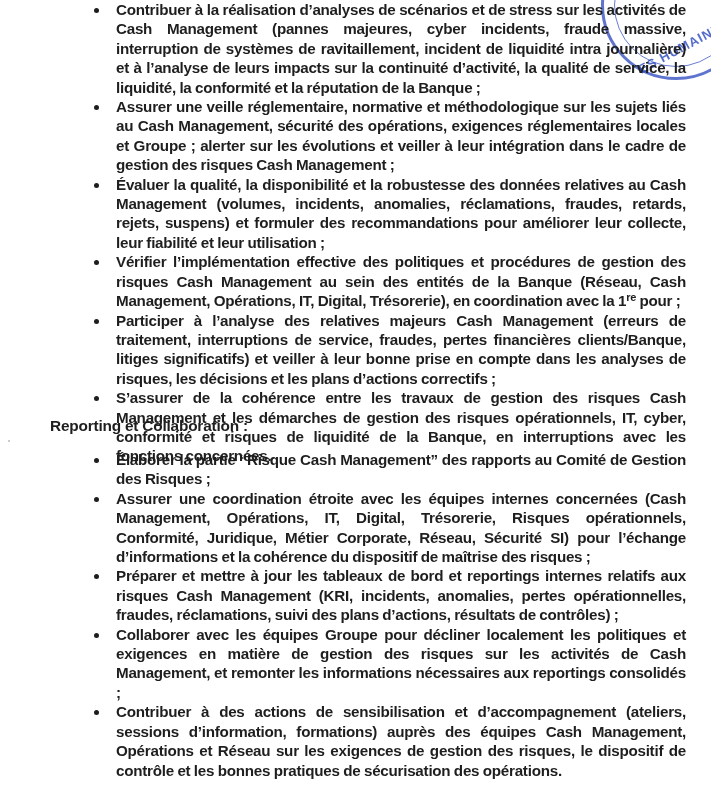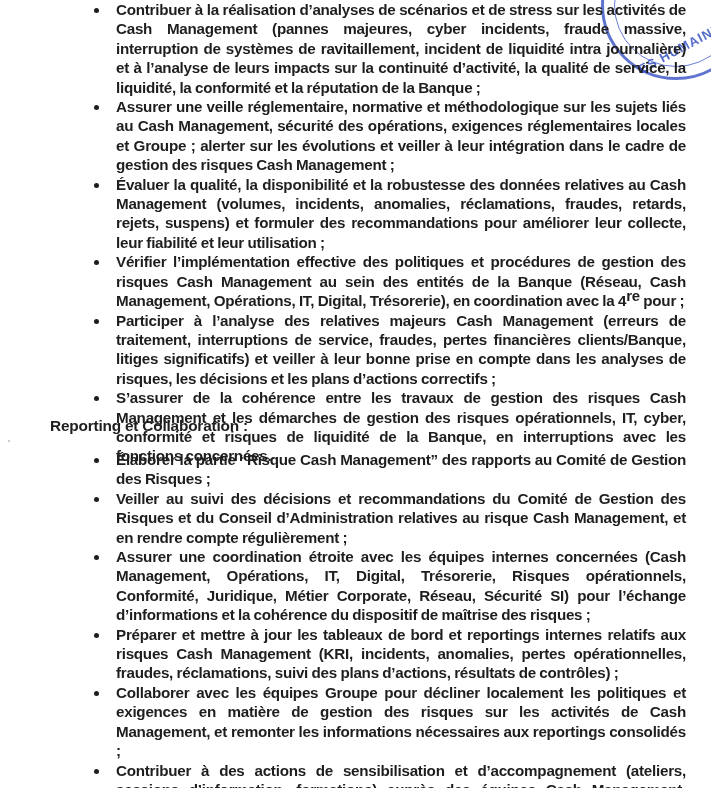--- a/index.html
+++ b/index.html
@@ -29,21 +29,21 @@
       background: #1e1e1e;
     }
     #list1 { top: 0px; }
     #list2 { top: 450px; }
     .section-heading {
       position: absolute; left: 50px; top: 417px;
       font-size: 15.4px; font-weight: bold;
       letter-spacing: -0.2px;
       margin: 0;
     }
-    sup { font-size: 15px; line-height: 0; vertical-align: 5px; }
+    sup { font-size: 11px; line-height: 0; vertical-align: 5px; }
     .stamp {
       position: absolute; right: -40px; top: -70px;
       width: 150px; height: 150px; border-radius: 50%;
       border: 3px solid rgba(40,70,190,0.75);
       box-sizing: border-box;
       pointer-events: none;
     }
     .stamp-inner {
       position: absolute; left: 10px; top: 10px; right: 10px; bottom: 10px;
       border-radius: 50%;
@@ -65,30 +65,29 @@
 
   <div class="stamp">
     <div class="stamp-inner"></div>
     <div class="stamp-text">ES HUMAINE</div>
   </div>
 
   <ul class="bullets" id="list1">
     <li><span class="dot"></span><span>Contribuer à la réalisation d’analyses de scénarios et de stress sur les activités de Cash Management (pannes majeures, cyber incidents, fraude massive, interruption de systèmes de ravitaillement, incident de liquidité intra journalière) et à l’analyse de leurs impacts sur la continuité d’activité, la qualité de service, la liquidité, la conformité et la réputation de la Banque ;</span></li>
     <li><span class="dot"></span><span>Assurer une veille réglementaire, normative et méthodologique sur les sujets liés au Cash Management, sécurité des opérations, exigences réglementaires locales et Groupe ; alerter sur les évolutions et veiller à leur intégration dans le cadre de gestion des risques Cash Management ;</span></li>
     <li><span class="dot"></span><span>Évaluer la qualité, la disponibilité et la robustesse des données relatives au Cash Management (volumes, incidents, anomalies, réclamations, fraudes, retards, rejets, suspens) et formuler des recommandations pour améliorer leur collecte, leur fiabilité et leur utilisation ;</span></li>
-    <li><span class="dot"></span><span>Vérifier l’implémentation effective des politiques et procédures de gestion des risques Cash Management au sein des entités de la Banque (Réseau, Cash Management, Opérations, IT, Digital, Trésorerie), en coordination avec la 4</span><sup>re</sup><span> pour ;</span></li>
+    <li><span class="dot"></span><span>Vérifier l’implémentation effective des politiques et procédures de gestion des risques Cash Management au sein des entités de la Banque (Réseau, Cash Management, Opérations, IT, Digital, Trésorerie), en coordination avec la 1</span><sup>re</sup><span> pour ;</span></li>
     <li><span class="dot"></span><span>Participer à l’analyse des relatives majeurs Cash Management (erreurs de traitement, interruptions de service, fraudes, pertes financières clients/Banque, litiges significatifs) et veiller à leur bonne prise en compte dans les analyses de risques, les décisions et les plans d’actions correctifs ;</span></li>
     <li><span class="dot"></span><span>S’assurer de la cohérence entre les travaux de gestion des risques Cash Management et les démarches de gestion des risques opérationnels, IT, cyber, conformité et risques de liquidité de la Banque, en interruptions avec les fonctions concernées.</span></li>
   </ul>
 
   <h3 class="section-heading">Reporting et Collaboration :</h3>
 
   <ul class="bullets" id="list2">
     <li><span class="dot"></span><span>Élaborer la partie “Risque Cash Management” des rapports au Comité de Gestion des Risques ;</span></li>
-    <li><span class="dot"></span><span>Veiller au suivi des décisions et recommandations du Comité de Gestion des Risques et du Conseil d’Administration relatives au risque Cash Management, et en rendre compte régulièrement ;</span></li>
     <li><span class="dot"></span><span>Assurer une coordination étroite avec les équipes internes concernées (Cash Management, Opérations, IT, Digital, Trésorerie, Risques opérationnels, Conformité, Juridique, Métier Corporate, Réseau, Sécurité SI) pour l’échange d’informations et la cohérence du dispositif de maîtrise des risques ;</span></li>
     <li><span class="dot"></span><span>Préparer et mettre à jour les tableaux de bord et reportings internes relatifs aux risques Cash Management (KRI, incidents, anomalies, pertes opérationnelles, fraudes, réclamations, suivi des plans d’actions, résultats de contrôles) ;</span></li>
     <li><span class="dot"></span><span>Collaborer avec les équipes Groupe pour décliner localement les politiques et exigences en matière de gestion des risques sur les activités de Cash Management, et remonter les informations nécessaires aux reportings consolidés ;</span></li>
     <li><span class="dot"></span><span>Contribuer à des actions de sensibilisation et d’accompagnement (ateliers, sessions d’information, formations) auprès des équipes Cash Management, Opérations et Réseau sur les exigences de gestion des risques, le dispositif de contrôle et les bonnes pratiques de sécurisation des opérations.</span></li>
   </ul>
 
   <span class="speck" style="left:8px; top:440px;"></span>
   <span class="speck" style="left:418px; top:345px;"></span>
 </div>
 

